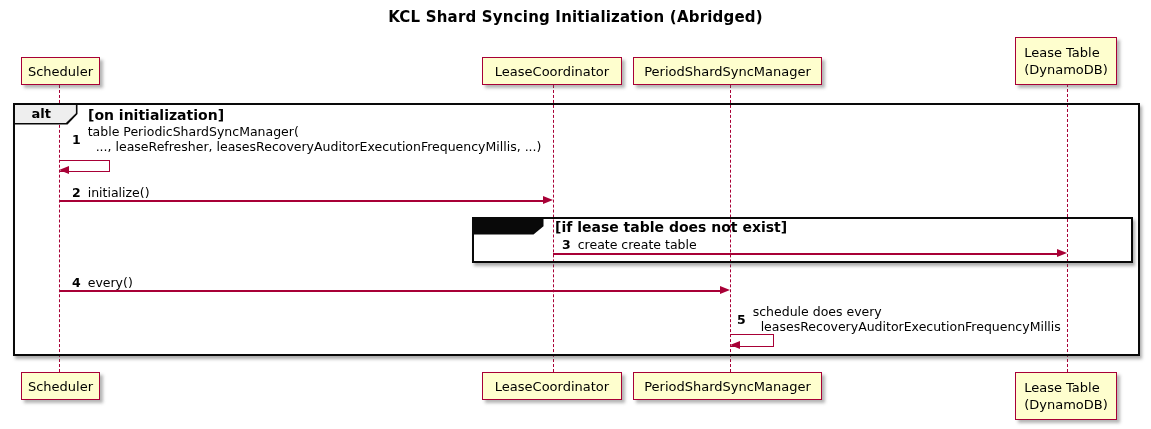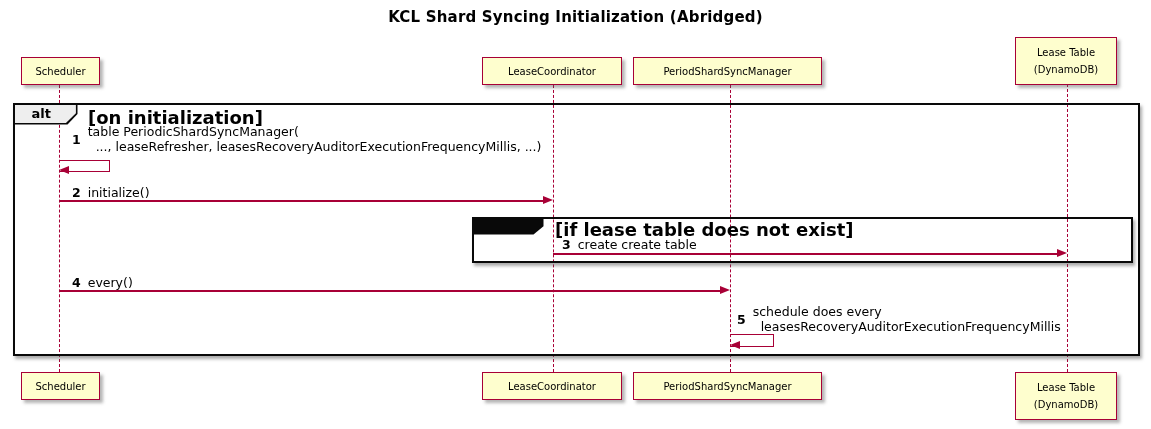--- a/index.html
+++ b/index.html
@@ -11,39 +11,39 @@
     position:absolute;left:0;top:8px;width:100%;text-align:center;
     font-size:15px;font-weight:bold;letter-spacing:0.2px;
   }
   .lifeline{
     position:absolute;width:0;border-left:1px dashed #A80036;
   }
   .pbox{
     position:absolute;background:#FEFECE;border:1.6px solid #A80036;
     box-shadow:3px 3px 3px rgba(90,90,90,0.45);
     display:flex;align-items:center;justify-content:center;
-    font-size:10px;text-align:center;white-space:pre-line;line-height:17px;
+    font-size:13px;text-align:left;white-space:pre-line;line-height:17px;
     box-sizing:border-box;
   }
   .frame{
     position:absolute;border:2px solid #090909;box-sizing:border-box;
     box-shadow:2px 3px 3px rgba(90,90,90,0.5);background:transparent;
   }
   .frame-label{
     position:absolute;left:-0.5px;top:-0.5px;background:#090909;
     clip-path:polygon(0 0,100% 0,100% 48%,calc(100% - 10px) 100%,0 100%);
   }
   .frame-label-inner{
     position:absolute;left:0;top:0;right:1.6px;bottom:1.6px;background:#EEEEEE;
     clip-path:polygon(0 0,100% 0,100% 48%,calc(100% - 10px) 100%,0 100%);
     display:flex;align-items:center;justify-content:center;
     font-weight:bold;font-size:13px;padding-right:8px;box-sizing:border-box;
   }
   .frame-cond{
-    position:absolute;font-weight:bold;font-size:18px;white-space:nowrap;
+    position:absolute;font-weight:bold;font-size:14px;white-space:nowrap;
   }
   .msg{
     position:absolute;display:flex;align-items:center;gap:7px;
     font-size:12.5px;line-height:15px;white-space:pre;
   }
   .msg .num{font-weight:bold;}
   .arrow-line{position:absolute;height:1.6px;background:#A80036;}
   .arrow-head-right{
     position:absolute;width:0;height:0;
     border-left:10px solid #A80036;border-top:4.5px solid transparent;border-bottom:4.5px solid transparent;

